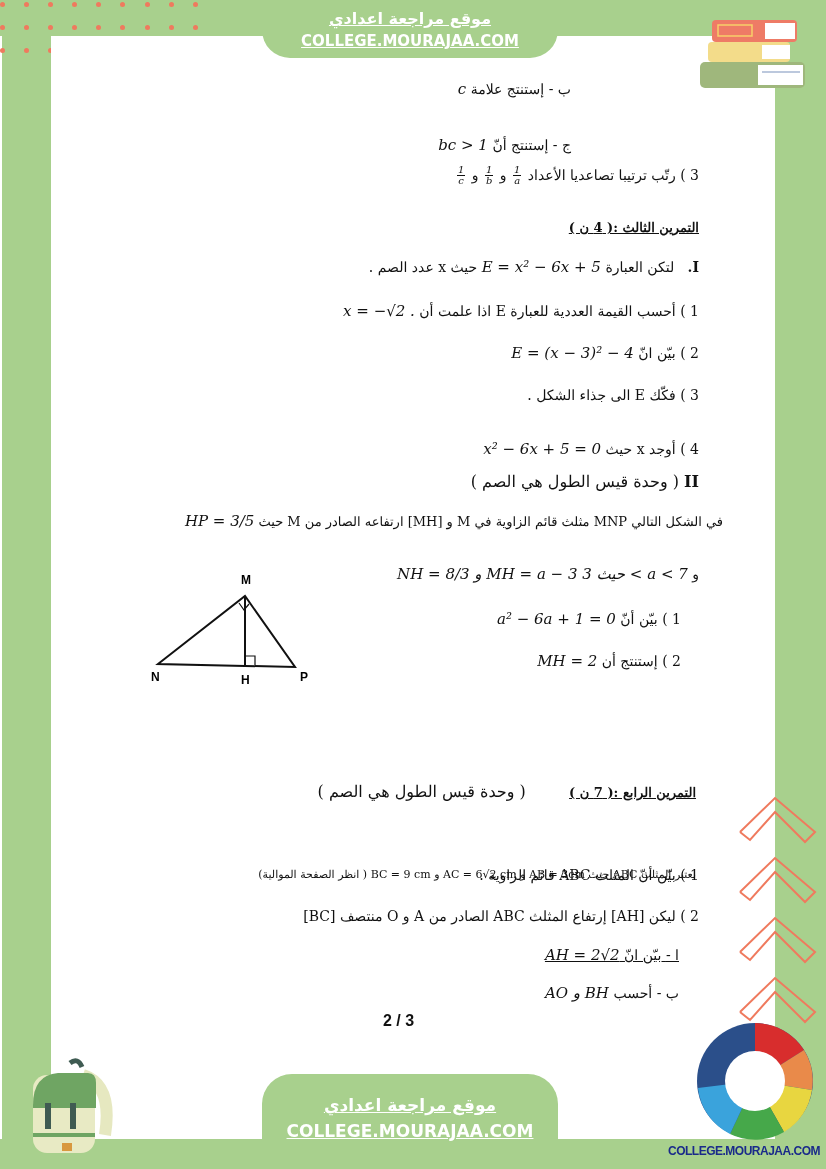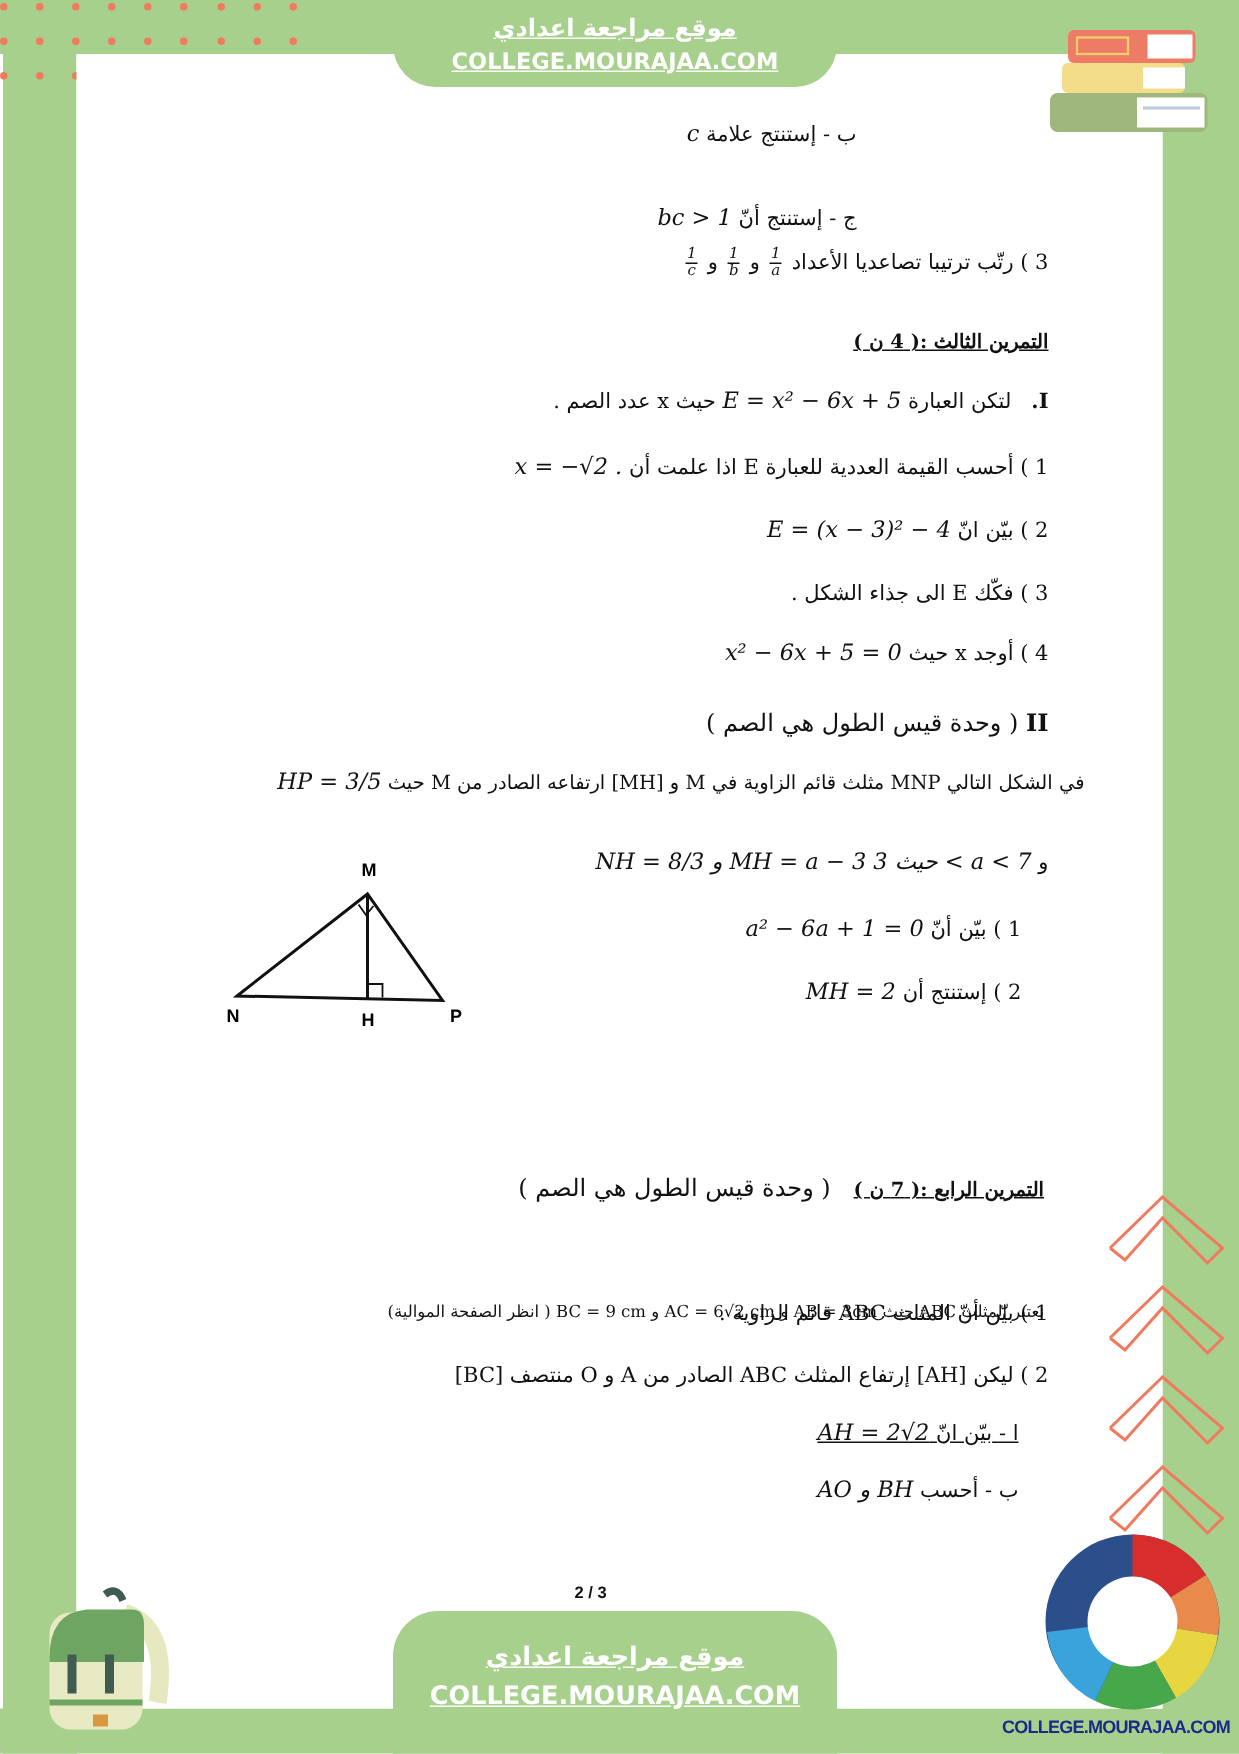--- a/index.html
+++ b/index.html
@@ -9,26 +9,26 @@
   .frame-left{left:2px;top:0;width:49px;height:1169px;}
   .frame-right{left:775px;top:0;width:51px;height:1169px;}
   .frame-bottom{left:0;top:1139px;width:826px;height:30px;}
   .dot{position:absolute;width:5px;height:5px;border-radius:50%;background:#ef7a5e;}
   .tab-top{position:absolute;left:262px;top:0;width:296px;height:58px;background:#a8d08d;border-radius:0 0 28px 28px;}
   .tab-bottom{position:absolute;left:262px;top:1074px;width:296px;height:95px;background:#a8d08d;border-radius:30px 30px 0 0;}
   .site-label{position:absolute;left:0;width:100%;text-align:center;color:#fff;font-family:"DejaVu Sans","Liberation Sans",sans-serif;text-decoration:underline;line-height:1.1;}
   .page{position:absolute;left:51px;top:36px;width:724px;height:1103px;background:#fff;}
   .line{position:absolute;direction:rtl;white-space:nowrap;font-size:14px;}
   .math{font-family:"DejaVu Serif","Liberation Serif",serif;font-style:italic;direction:ltr;unicode-bidi:embed;font-size:15px;}
-  .heading{text-decoration:underline;font-weight:bold;font-size:13px;}
+  .heading{text-decoration:underline;font-weight:bold;font-size:13px;margin-left:28px;}
   .frac{display:inline-block;vertical-align:middle;text-align:center;font-size:10px;line-height:1;margin:0 2px;}
   .frac span{display:block;}
   .frac .num{border-bottom:1px solid #111;padding:0 1px;}
   .small{font-size:16px;}
-  .pagenum{position:absolute;left:383px;top:1012px;font-family:"Liberation Sans",sans-serif;font-weight:bold;font-size:11px;margin-top:44px;}
+  .pagenum{position:absolute;left:383px;top:1012px;font-family:"Liberation Sans",sans-serif;font-weight:bold;font-size:16px;}
   .chev{position:absolute;}
 </style>
 </head>
 <body>
 
 <div class="green frame-top"></div>
 <div class="green frame-left"></div>
 <div class="green frame-right"></div>
 <div class="green frame-bottom"></div>
 
@@ -114,21 +114,21 @@
 </div>
 <div class="line" style="right:127px;top:344px;">
   <span>2 )</span>
   <span>بيّن انّ</span>
   <span class="math">E = (x − 3)² − 4</span>
 </div>
 <div class="line" style="right:127px;top:387px;">
   <span>3 )</span>
   <span>فكّك E الى جذاء الشكل .</span>
 </div>
-<div class="line" style="right:127px;top:426px;">
+<div class="line" style="right:127px;top:440px;">
   <span>4 )</span>
   <span>أوجد x حيث</span>
   <span class="math">x² − 6x + 5 = 0</span>
 </div>
 <div class="line small" style="right:127px;top:472px;">
   <b>II</b>
   <span>( وحدة قيس الطول هي الصم )</span>
 </div>
 <div class="line" style="right:103px;top:512px;font-size:13px;">
   <span>في الشكل التالي MNP مثلث قائم الزاوية في M و [MH] ارتفاعه الصادر من M حيث</span>

